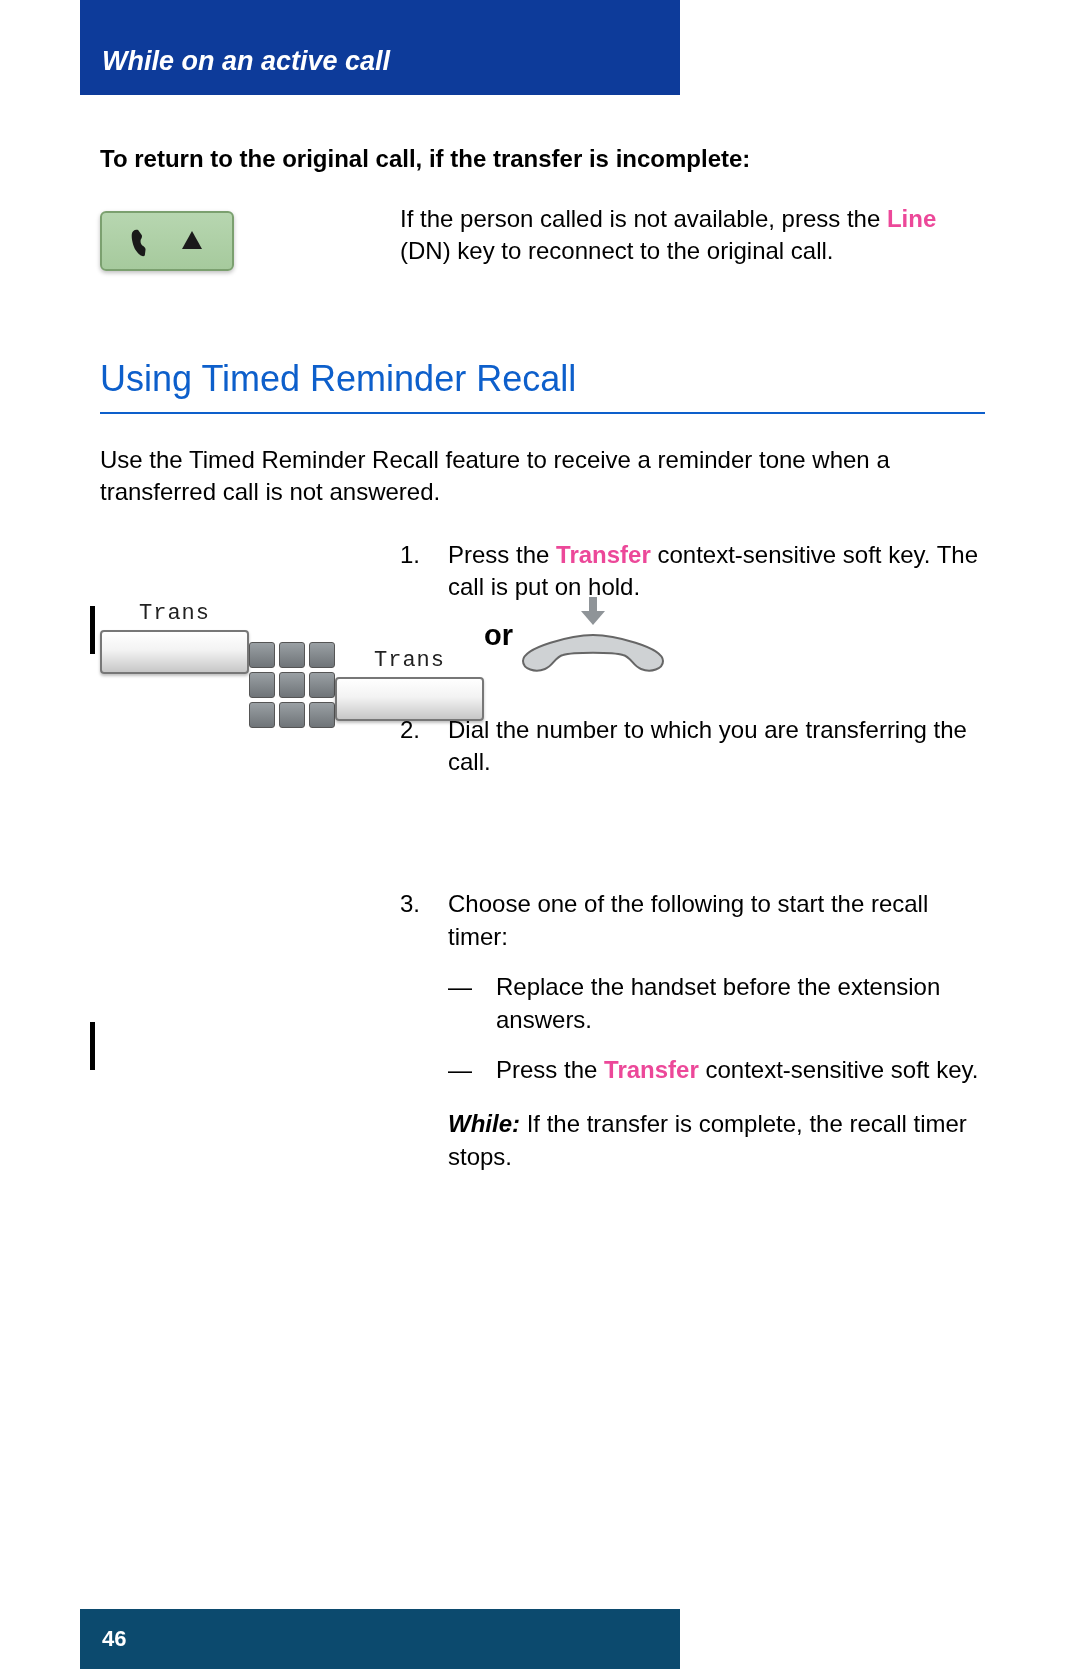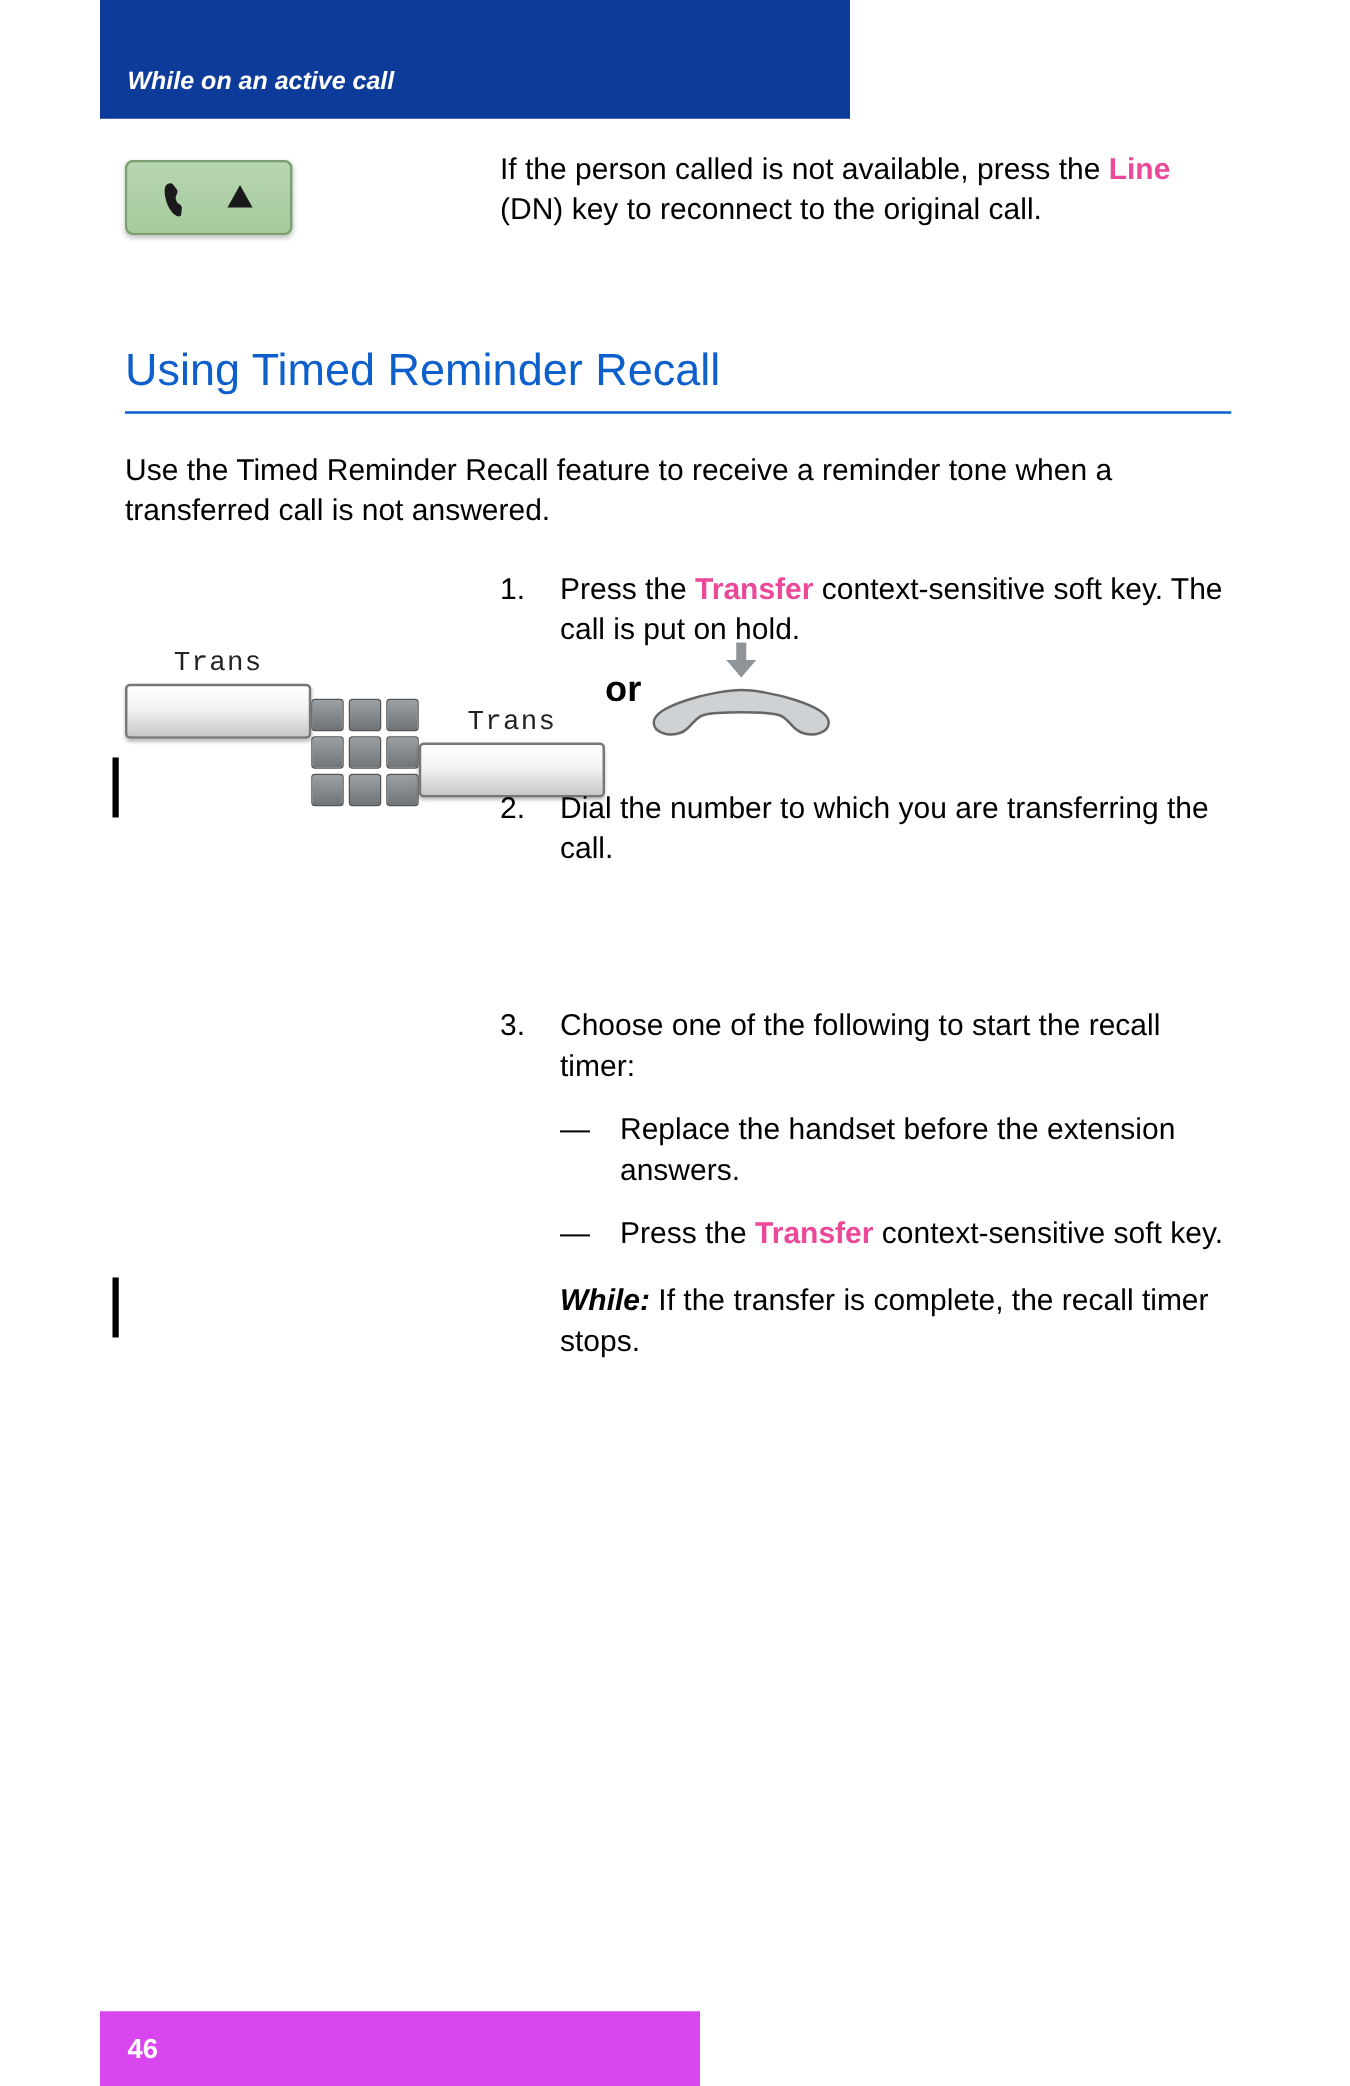--- a/index.html
+++ b/index.html
@@ -24,21 +24,21 @@
     background: #0d3b9a;
     display: flex;
     align-items: flex-end;
     padding: 0 0 18px 22px;
     box-sizing: border-box;
   }
   .header-text {
     color: #fff;
     font-weight: bold;
     font-style: italic;
-    font-size: 20px;
+    font-size: 27px;
   }
   .content {
     position: absolute;
     top: 120px;
     left: 100px;
     right: 95px;
   }
   .section-instruction {
     font-weight: bold;
     font-size: 24px;
@@ -197,23 +197,23 @@
     left: 90px;
     width: 5px;
     background: #000;
   }
 
   
   .footer-bar {
     position: absolute;
     left: 80px;
     bottom: 0;
-    width: 480px;
+    width: 600px;
     height: 60px;
-    background: #d946ef;
+    background: #0c4a6e;
     display: flex;
     align-items: center;
   }
   .page-number {
     color: #fff;
     font-weight: bold;
     font-size: 22px;
     margin-left: 22px;
   }
 </style>
@@ -224,20 +224,21 @@
 
   <div class="header-bar">
     <span class="header-text">While on an active call</span>
   </div>
 
   <div class="change-bar" style="top:606px; height:48px;"></div>
   <div class="change-bar" style="top:1022px; height:48px;"></div>
 
   <div class="content">
 
+    <div class="section-instruction">To return to the original call, if the transfer is incomplete:</div>
 
     <div class="row">
       <div class="icon-col">
         <div class="line-key">
           <svg width="44" height="34" viewBox="0 0 44 34">
             <path d="M6 26 C4 22 4 12 6 8 C7 5 11 4 13 6 L15 11 C16 13 14 15 13 16 C12 18 12 20 13 22 C14 23 16 25 15 27 L13 32 C11 34 7 30 6 26 Z" fill="#1a1a1a" transform="rotate(-15 12 17) scale(1.0)"></path>
           </svg>
           <svg width="28" height="28" viewBox="0 0 28 28">
             <path d="M14 4 L24 22 L4 22 Z" fill="#1a1a1a"></path>
           </svg>

